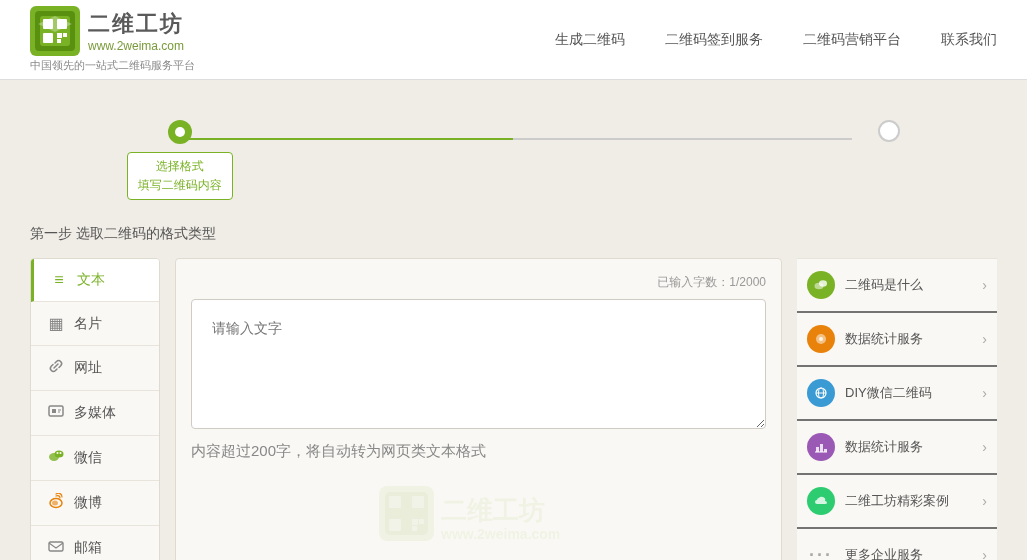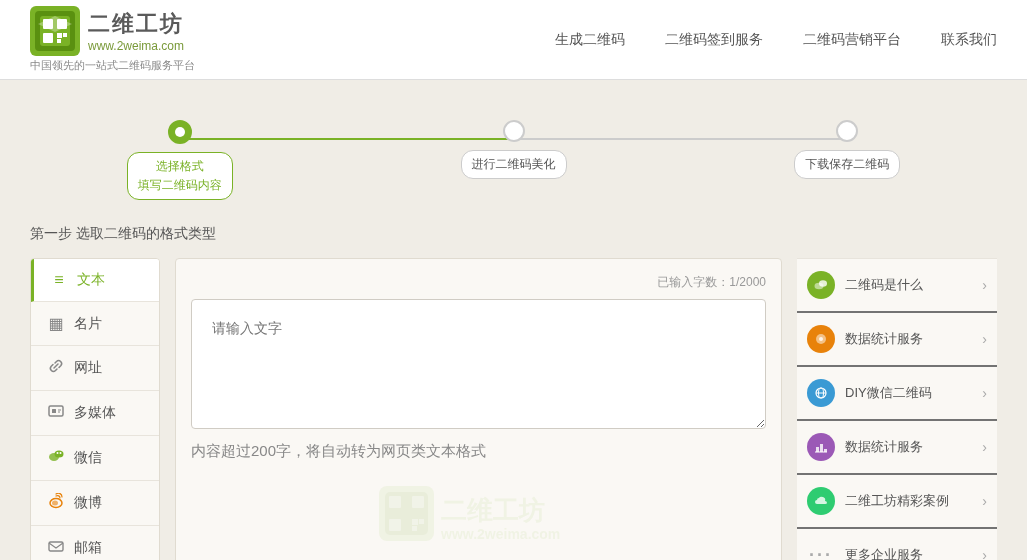--- a/index.html
+++ b/index.html
@@ -124,21 +124,21 @@
     .step-circle.active::after {
       content: '';
       width: 10px;
       height: 10px;
       border-radius: 50%;
       background: #fff;
     }
     .step-label {
       background: #fff;
       border: 1px solid #ccc;
-      border-radius: 12px;
+      border-radius: 4px;
       padding: 4px 10px;
       font-size: 12px;
       color: #555;
       text-align: center;
       line-height: 1.6;
     }
     .step-label.active {
       border-color: #7ab226;
       color: #7ab226;
     }
@@ -307,25 +307,20 @@
   <div class="steps-container">
     <div class="steps-line"></div>
     <div class="steps-line-active"></div>
     <div class="steps-wrapper">
       <div class="step">
         <div class="step-circle active"></div>
         <div class="step-label active">选择格式<br>填写二维码内容</div>
       </div>
       <div class="step">
         <div class="step-circle"></div>
-        <div class="step-label">进行二维码美化</div>
-      </div>
-      <div class="step">
-        <div class="step-circle"></div>
-        <div class="step-label">下载保存二维码</div>
       </div>
     </div>
   </div>
 
   <div class="section-title">第一步 选取二维码的格式类型</div>
 
   <div class="content-grid">
 
     <div class="left-sidebar">
       <div class="sidebar-item active">

